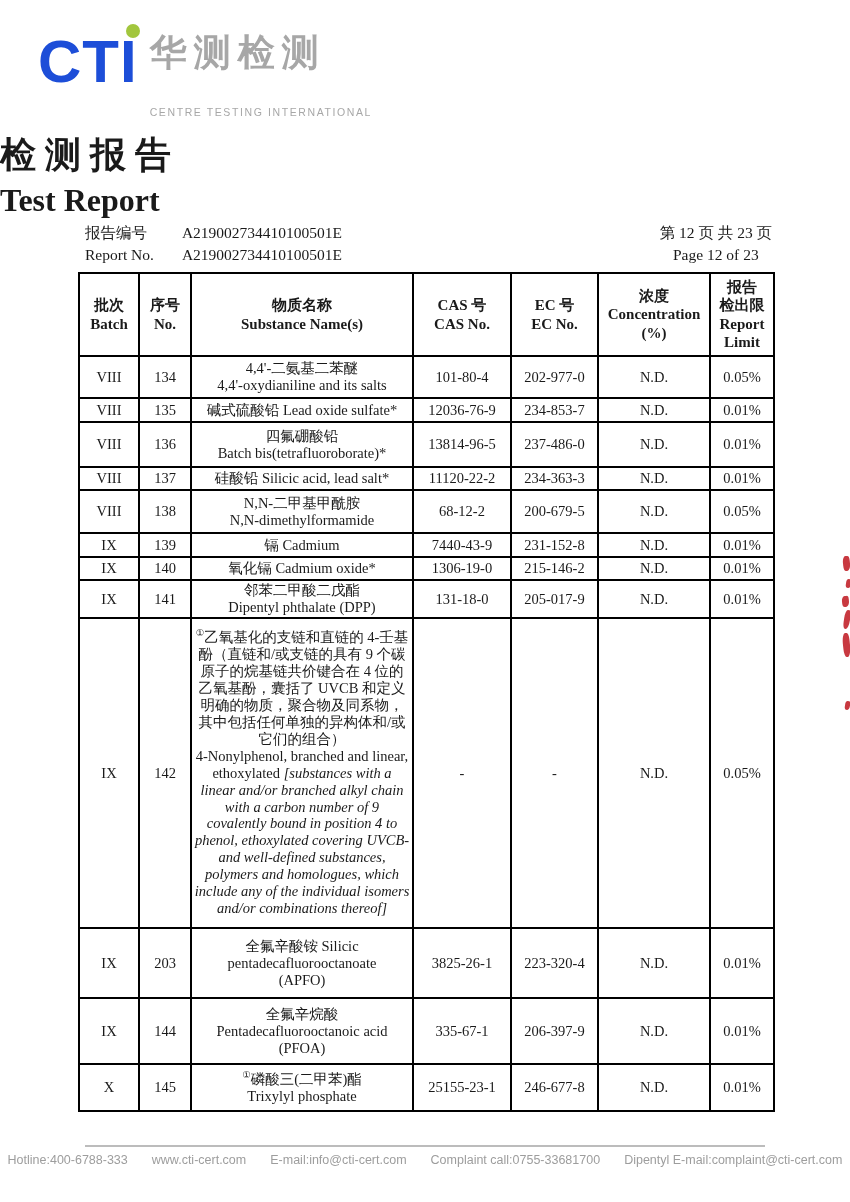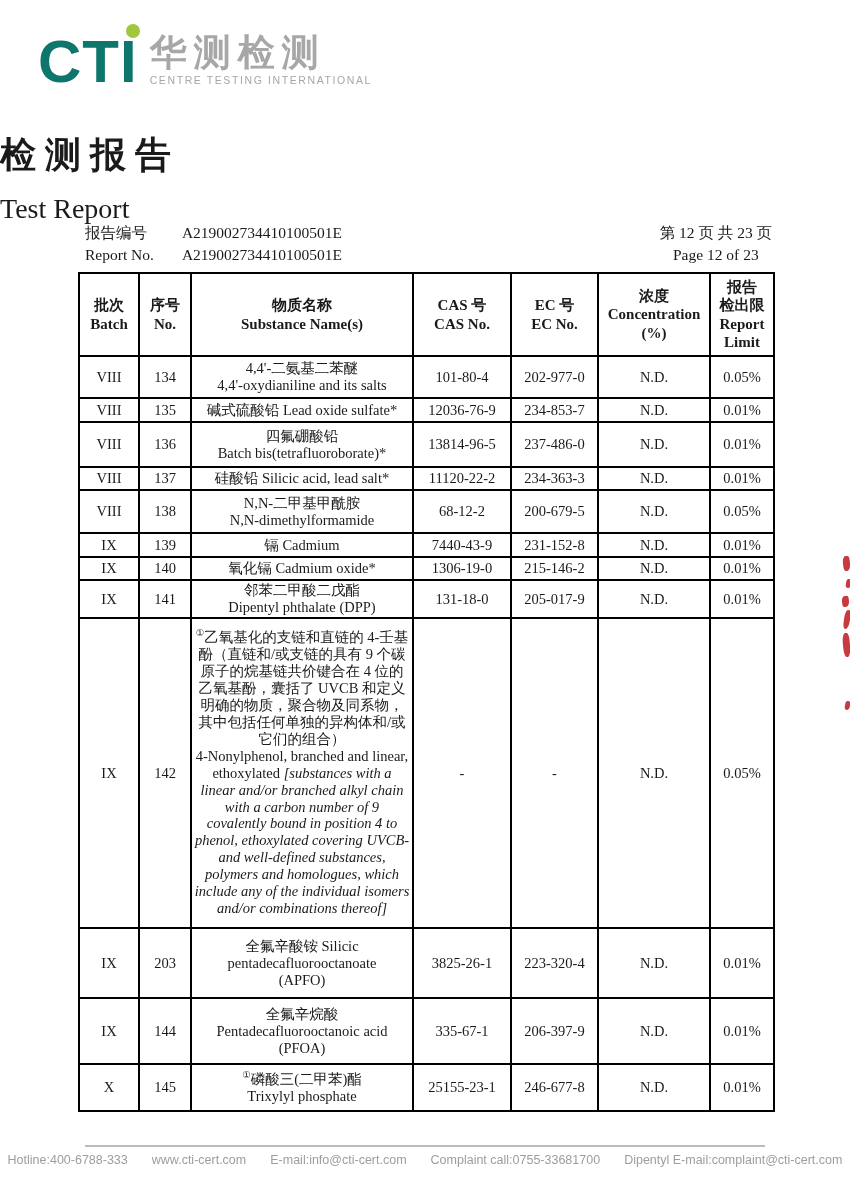--- a/index.html
+++ b/index.html
@@ -17,33 +17,33 @@
   .logo-cti{
     position:relative;
     font-family:"Liberation Sans","DejaVu Sans",sans-serif;
     font-weight:bold;font-size:60px;line-height:0.92;
     letter-spacing:1px;
   }
   .logo-dot{
     position:absolute;top:-10px;right:-2px;
     width:14px;height:14px;border-radius:50%;
   }
-  .logo-right{margin-left:12px;display:flex;flex-direction:column;}
+  .logo-right{margin-left:12px;display:flex;flex-direction:column;gap:32px;}
   .logo-zh{
     font-size:37px;line-height:1.0;font-weight:bold;letter-spacing:7px;
     font-family:"Liberation Sans","DejaVu Sans",sans-serif;
   }
   .logo-sub{
     margin-top:3px;font-size:10.5px;letter-spacing:1.6px;
     font-family:"Liberation Sans","DejaVu Sans",sans-serif;
   }
   
   .title-block{position:absolute;top:134px;left:0;right:0;text-align:left;}
   .title-zh{font-size:36px;font-weight:600;letter-spacing:9px;line-height:1.2;}
-  .title-en{font-size:28px;font-weight:normal;line-height:1.1;margin-top:17px;}
+  .title-en{font-size:32px;font-weight:bold;line-height:1.1;margin-top:6px;}
   
   .report-info{position:absolute;top:222px;left:85px;right:78px;
     display:flex;justify-content:space-between;font-size:15.5px;line-height:1.42;}
   .ri-left{display:flex;}
   .ri-labels{margin-right:28px;}
   .ri-right{text-align:center;}
   
   table.report{
     position:absolute;top:272px;left:78px;
     width:695px;border-collapse:collapse;table-layout:fixed;
@@ -71,21 +71,21 @@
     font-size:12.5px;color:#9d9d9d;white-space:nowrap;
   }
 </style>
 </head>
 <body>
 
 <div class="page">
 
   <div class="logo">
     <div class="logo-cti">
-      <span style="color: #0f766e;">CTI</span>
+      <span style="color: #1d4ed8;">CTI</span>
       <span class="logo-dot" style="background: rgb(162, 198, 61);"></span>
     </div>
     <div class="logo-right">
       <span class="logo-zh" style="color: rgb(167, 167, 167);">华测检测</span>
       <span class="logo-sub" style="color: rgb(167, 167, 167);">CENTRE TESTING INTERNATIONAL</span>
     </div>
   </div>
 
   <div class="title-block">
     <div class="title-zh">检测报告</div>

